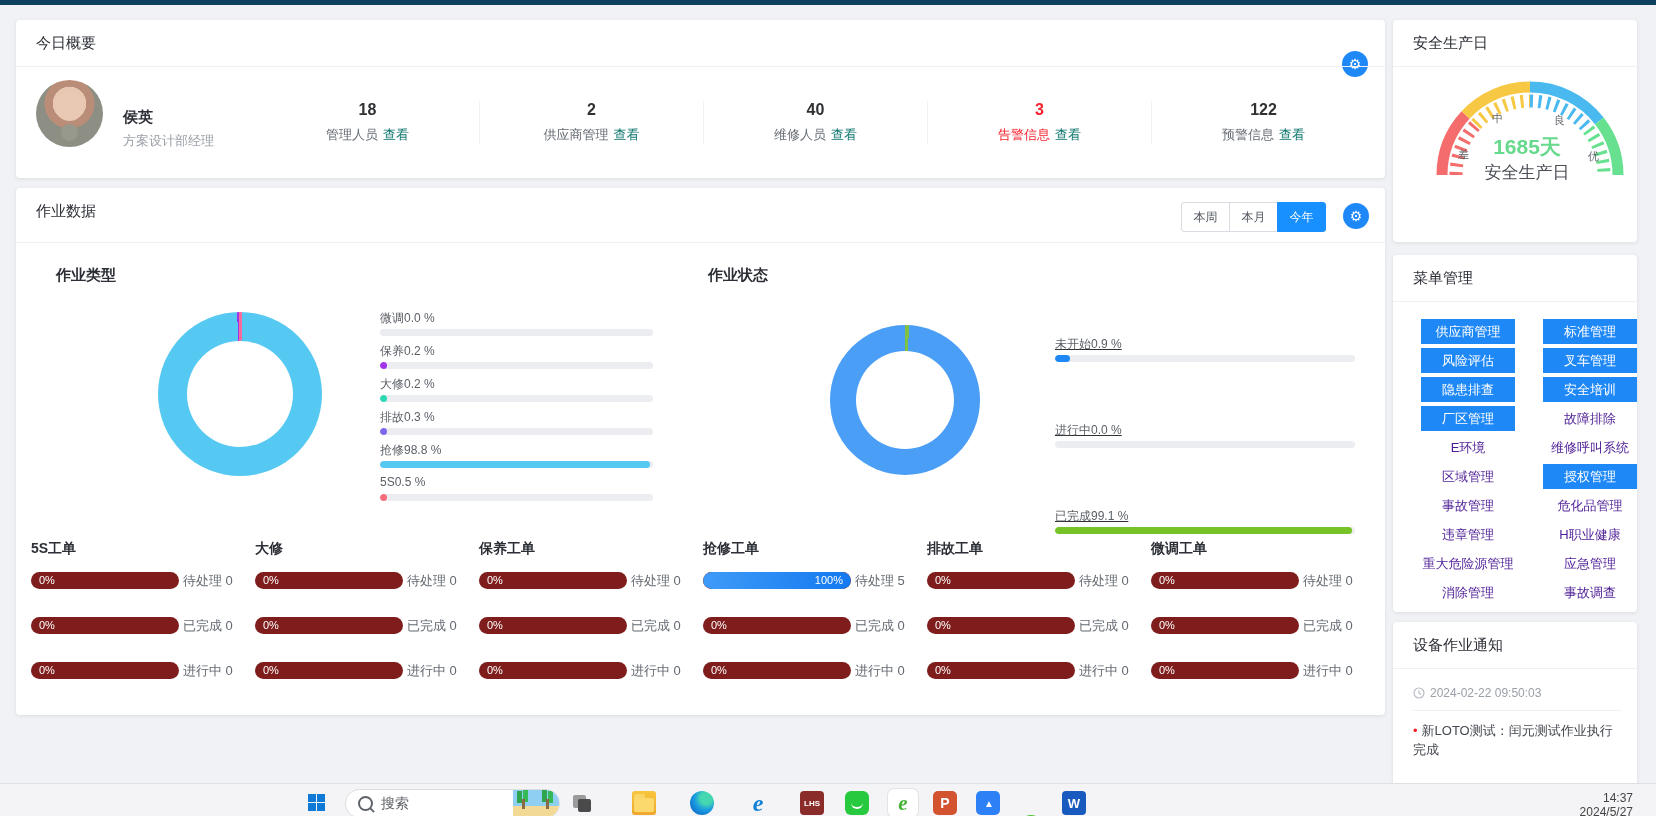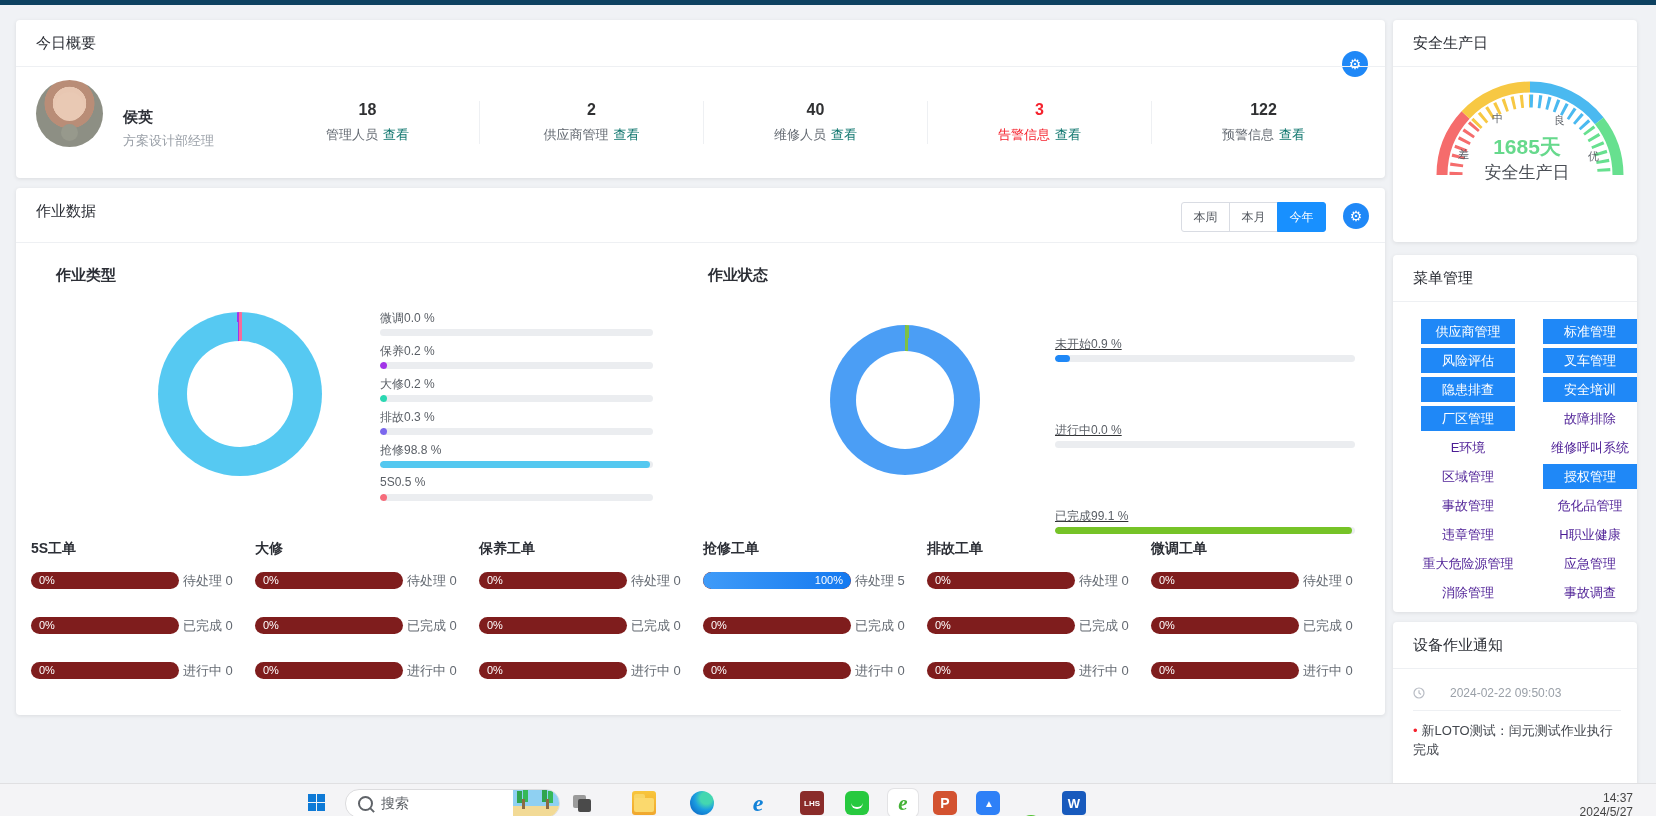--- a/index.html
+++ b/index.html
@@ -58,21 +58,21 @@
   .o-fill .o-pct{left:auto;right:8px;}
   .o-lab{font-size:13px;color:#646a72;margin-left:4px;white-space:nowrap;}
   
   .menu-grid{position:absolute;left:0;right:0;top:64px;display:grid;grid-template-columns:1fr 1fr;row-gap:4px;justify-items:center;}
   .mbtn{width:94px;height:25px;line-height:25px;text-align:center;font-size:13px;border-radius:0;cursor:pointer;white-space:nowrap;margin-left:28px;}
   .mbtn.filled{background:#1f88f7;color:#fff;}
   .mbtn.plain{color:#4c1d95;background:transparent;}
   .notice{position:absolute;left:20px;right:16px;top:58px;}
   .n-text{font-size:13px;color:#43474e;line-height:19px;}
   .n-dot{color:#f5222d;margin-right:4px;}
-  .n-time{display:flex;align-items:center;color:#9aa0a8;font-size:12px;margin:6px 0 10px 0;gap:20px;}
+  .n-time{display:flex;align-items:center;color:#9aa0a8;font-size:12px;margin:6px 0 10px 0;}
   .n-time svg{margin-right:5px;}
   .n-div{height:1px;background:#eef0f3;margin:2px 0 10px 0;}
   
   .gauge-wrap{position:absolute;left:37px;top:55px;width:200px;height:110px;}
   .g-label{position:absolute;font-size:11px;color:#5a5f66;}
   .g-value{position:absolute;left:0;width:194px;text-align:center;top:58px;font-size:21px;font-weight:bold;color:#66d98c;}
   .g-cap{position:absolute;left:0;width:194px;text-align:center;top:86px;font-size:17px;color:#4a4e55;}
   
   .taskbar{position:absolute;left:0;top:783px;width:100%;height:33px;background:#f4f4f6;border-top:1px solid #e0e0e2;}
   .win{position:absolute;left:308px;top:794px;width:17px;height:17px;display:grid;grid-template-columns:8px 8px;grid-template-rows:8px 8px;gap:1px;cursor:pointer;}

